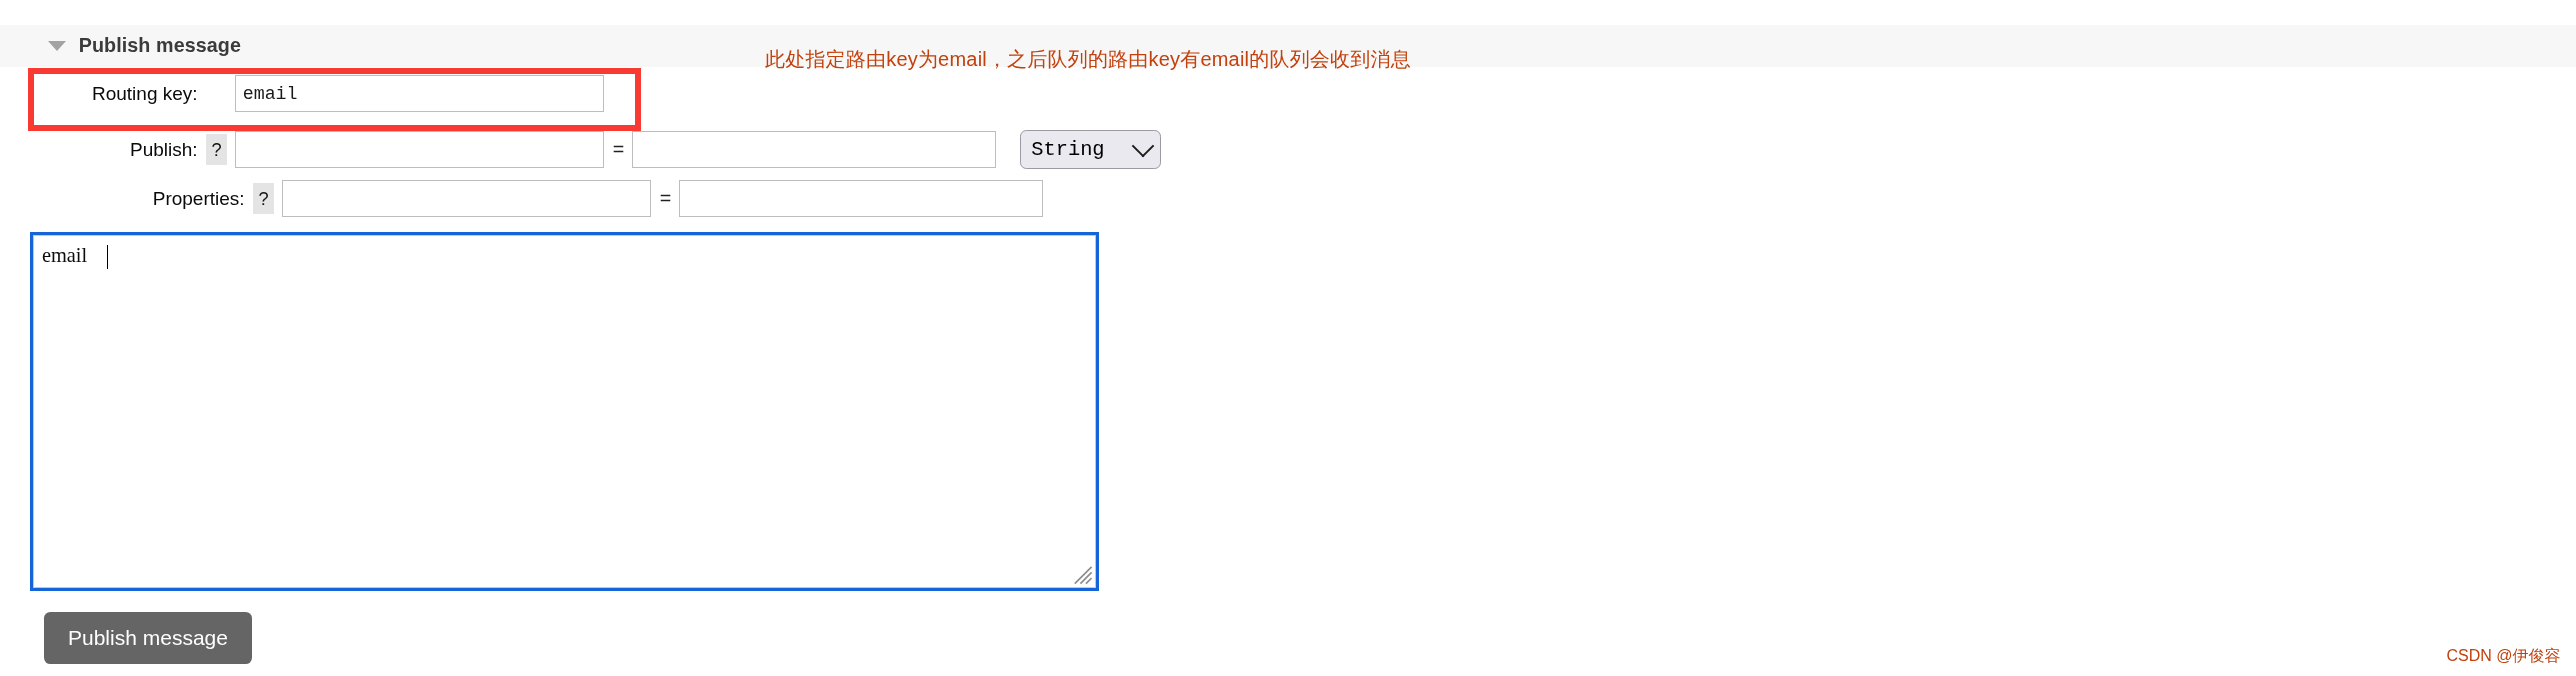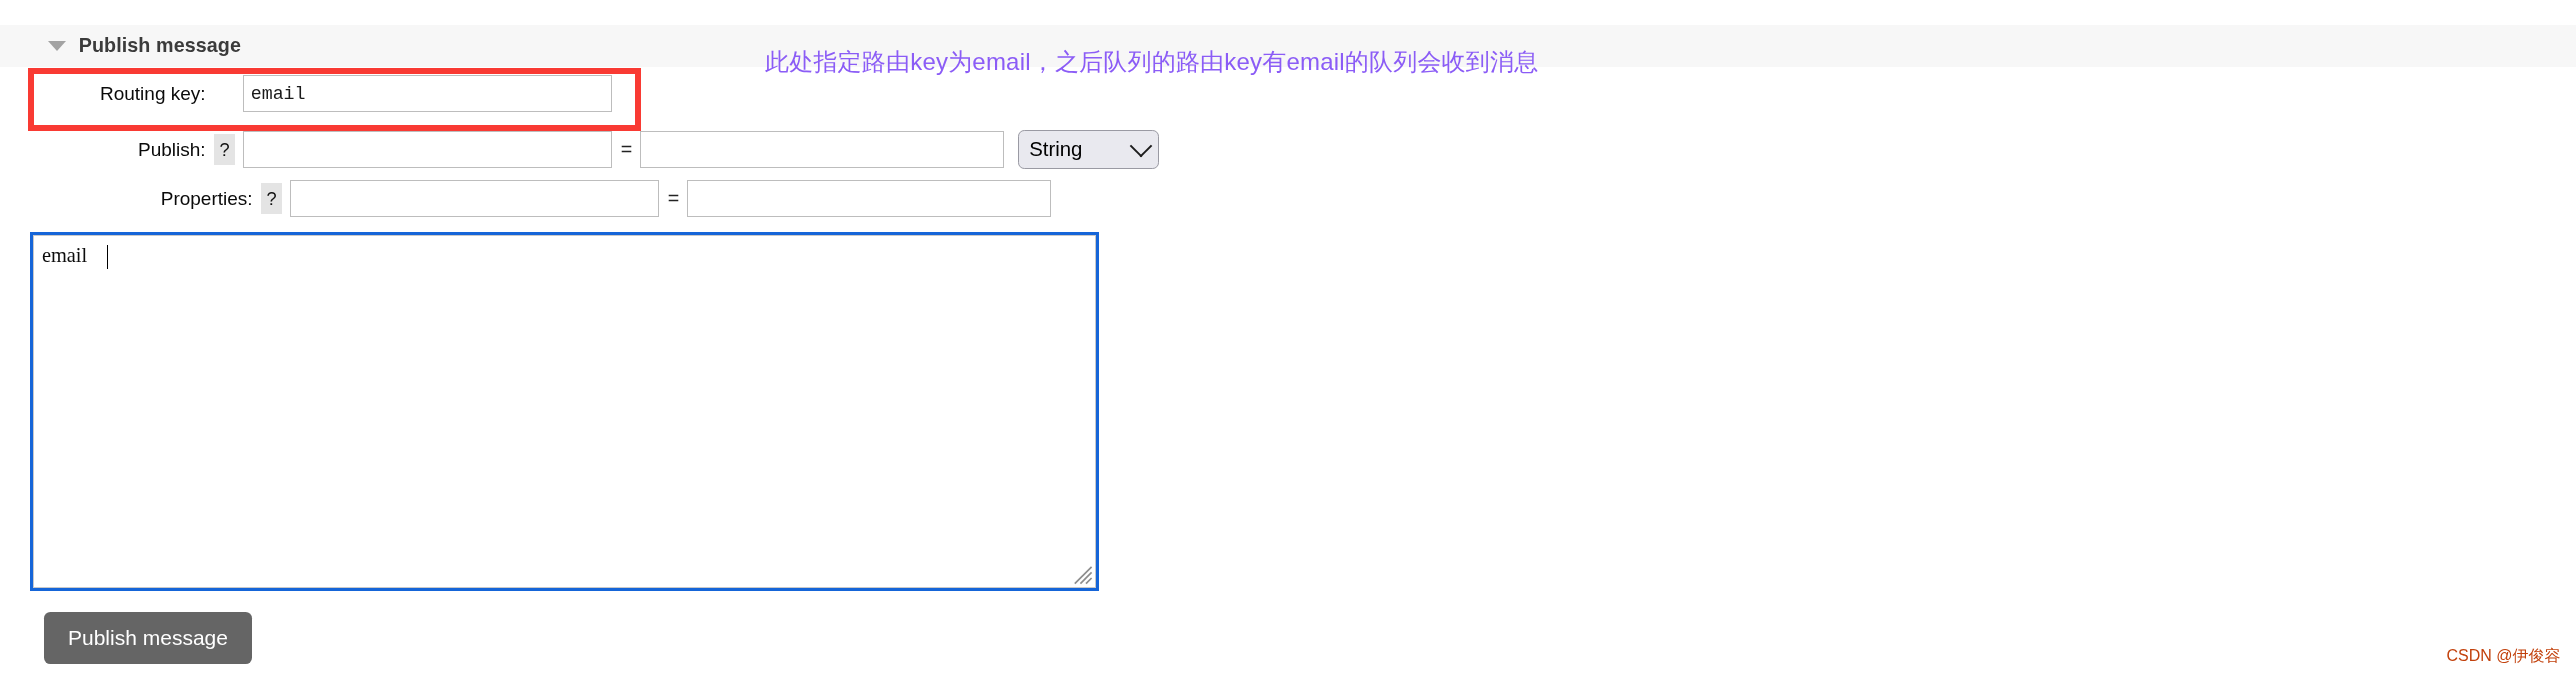--- a/index.html
+++ b/index.html
@@ -61,34 +61,34 @@
     background: transparent;
     pointer-events: none;
     z-index: 6;
   }
 
   
   #annotation-text {
     position: absolute;
     left: 765px;
     top: 46px;
-    font-size: 24px;
-    color: #8b5cf6;
+    font-size: 20px;
+    color: #c2410c;
     white-space: nowrap;
     letter-spacing: 0.2px;
     z-index: 5;
   }
 
   
   .form-row {
     position: absolute;
     display: flex;
     align-items: center;
     height: 39px;
-    left: 16px;
+    left: 8px;
   }
   .row-label {
     width: 198px;
     text-align: right;
     font-size: 19px;
     color: #0a0a0a;
     padding-right: 8.4px;
     box-sizing: border-box;
     white-space: nowrap;
   }
@@ -138,27 +138,27 @@
   .equals-sign {
     width: 28px;
     text-align: center;
     font-size: 19.7px;
     color: #222222;
     flex: 0 0 auto;
   }
 
   
   #headers-type-select {
-    margin-left: 14px;
+    margin-left: 24px;
     height: 39px;
     width: 141px;
     border: 1.4px solid #9a9aa3;
     border-radius: 6.3px;
     background: #e9e9ef;
-    font-family: Liberation Sans, sans-serif;
+    font-family: Liberation Mono, monospace;
     font-size: 20.4px;
     color: #000000;
     padding: 0 9.8px;
     display: flex;
     align-items: center;
     justify-content: space-between;
     box-sizing: border-box;
     cursor: pointer;
   }
   #select-chevron {

